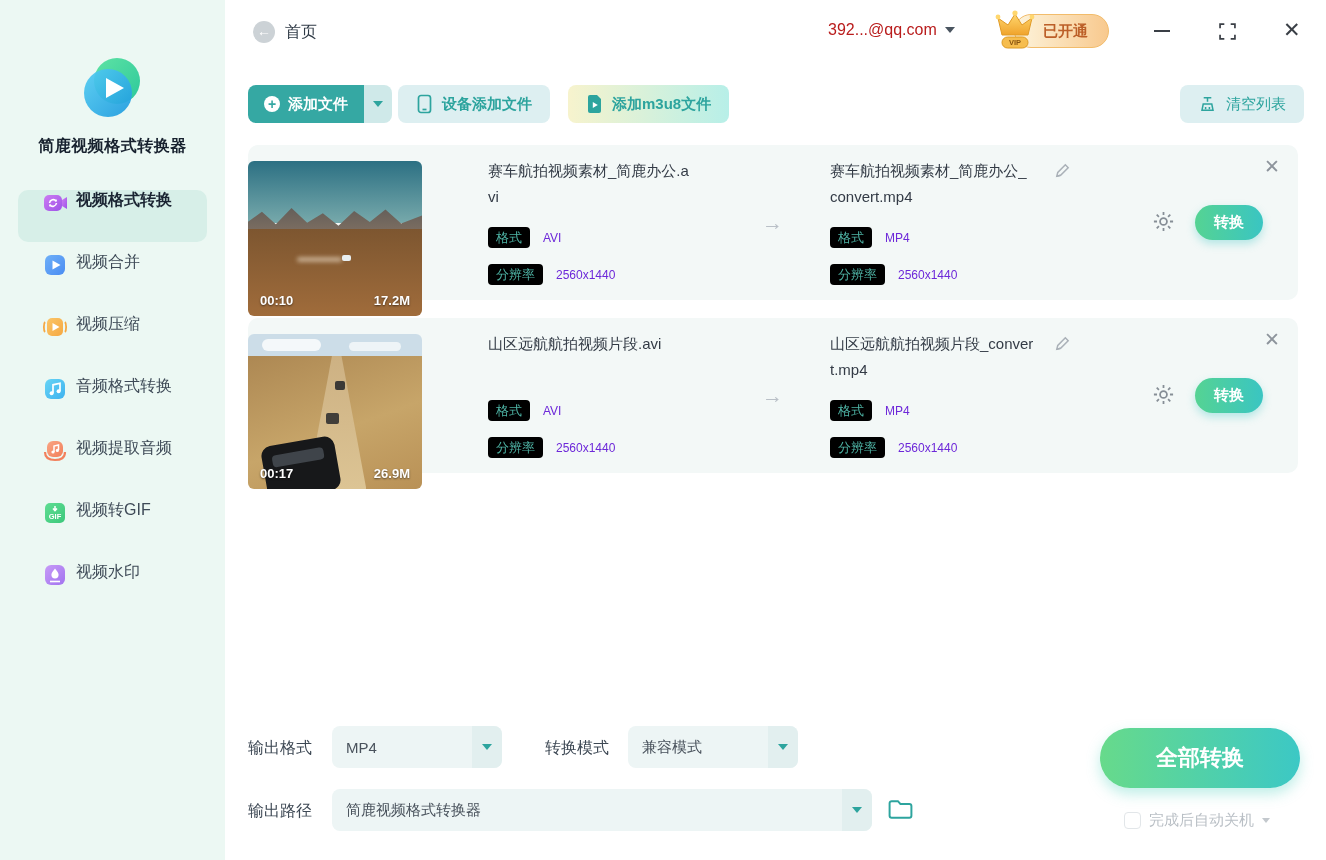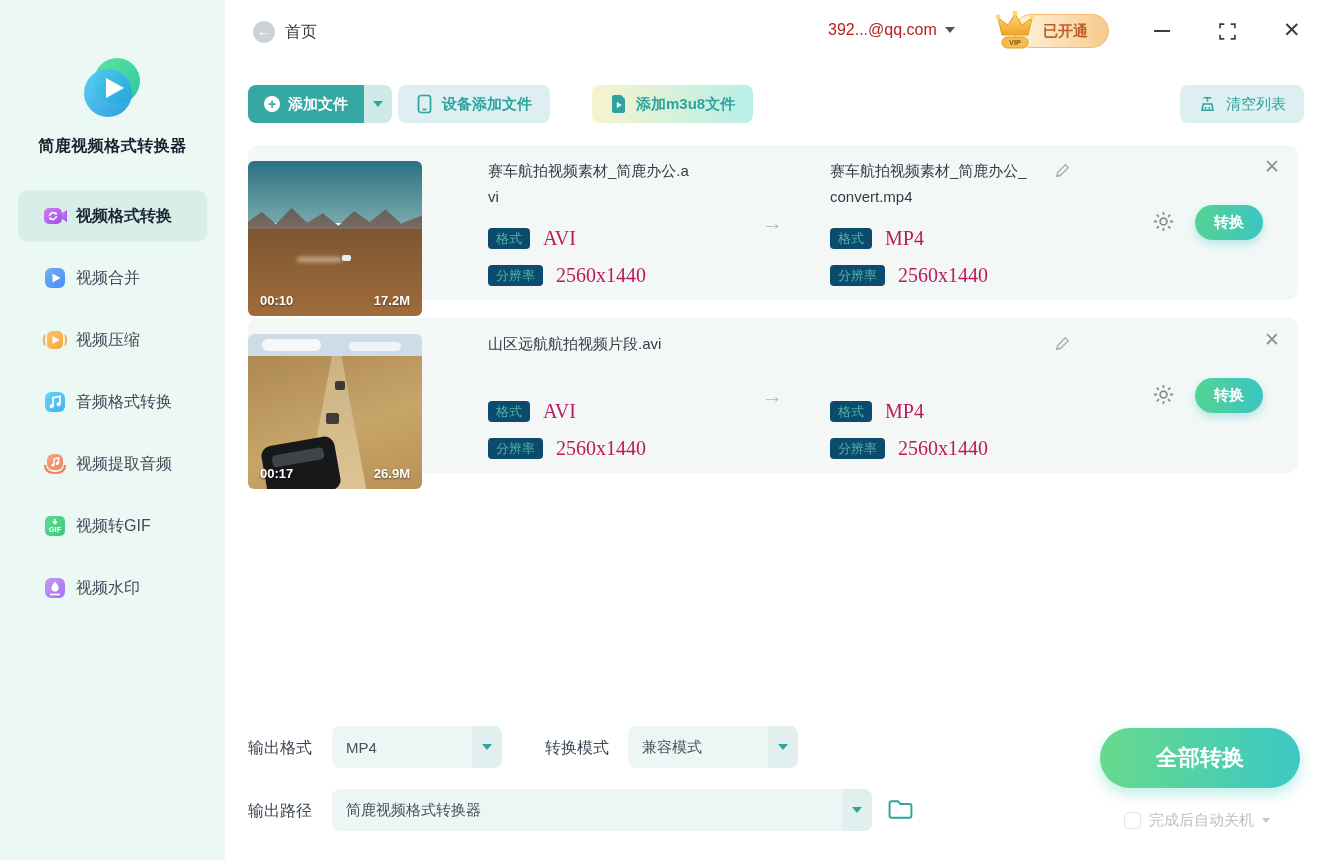--- a/index.html
+++ b/index.html
@@ -12,21 +12,21 @@
   .logo{position:absolute;left:84px;top:58px;width:58px;height:58px;}
   .logo .c-green{position:absolute;left:10px;top:0;width:46px;height:46px;border-radius:50%;
       background:linear-gradient(135deg,#5fe3a4,#2cc89b);}
   .logo .c-blue{position:absolute;left:0;top:11px;width:48px;height:48px;border-radius:50%;
       background:linear-gradient(135deg,#53cdf2,#1d9ade);opacity:.93;}
   .logo .play{position:absolute;left:22px;top:20px;width:18px;height:20px;background:#fff;
       clip-path:polygon(0 0,100% 50%,0 100%);}
   .app-title{position:absolute;left:0;top:136px;width:225px;text-align:center;
       font-size:16px;font-weight:bold;color:#17212e;letter-spacing:.5px;}
   .nav{position:absolute;left:0;top:190px;width:225px;}
-  .nav-item{height:52px;margin:0 18px 10px 18px;display:flex;align-items:center;
+  .nav-item{height:52px;margin:0 18px 10px 18px;display:flex;
       padding-left:24px;border-radius:10px;font-size:16px;color:#3e4a57;cursor:pointer;box-sizing:border-box;}
   .nav-item.active{background:#d7efe8;font-weight:bold;color:#1b2533;}
   .nav-ic{width:26px;height:26px;margin-right:8px;flex:0 0 auto;display:flex;}
 
   
   .back-btn{position:absolute;left:253px;top:21px;width:22px;height:22px;border-radius:50%;
       background:#ccd2d6;color:#fff;font-size:14px;line-height:21px;text-align:center;cursor:pointer;}
   .home{position:absolute;left:285px;top:22px;font-size:16px;color:#2f3a46;}
   .account{position:absolute;left:828px;top:21px;font-size:16px;color:#b91c1c;display:flex;align-items:center;gap:8px;cursor:pointer;}
   .caret-dn{width:0;height:0;border-left:5px solid transparent;border-right:5px solid transparent;border-top:6px solid #4a5560;}
@@ -41,21 +41,21 @@
   
   .btn{box-sizing:border-box;height:38px;border-radius:8px;font-size:15px;font-weight:bold;
       display:flex;align-items:center;cursor:pointer;}
   .addfile-wrap{position:absolute;left:248px;top:85px;height:38px;display:flex;border-radius:8px;overflow:hidden;cursor:pointer;}
   .addfile-main{background:#35a8a3;color:#fff;font-size:15px;font-weight:bold;display:flex;align-items:center;gap:8px;padding:0 16px;}
   .plus-circ{width:16px;height:16px;border-radius:50%;background:#fff;color:#35a8a3;font-size:14px;font-weight:bold;
       line-height:16px;text-align:center;}
   .addfile-arrow{width:28px;background:#cfe9e9;display:flex;align-items:center;justify-content:center;}
   .tri-teal{width:0;height:0;border-left:5px solid transparent;border-right:5px solid transparent;border-top:6px solid #2da49e;}
   .btn-device{position:absolute;left:398px;top:85px;background:#ddeff1;color:#2da49e;padding:0 18px;gap:9px;}
-  .btn-m3u8{position:absolute;left:592px;top:85px;background:linear-gradient(90deg,#f7f3cd,#b7efe8);color:#2da49e;padding:0 18px;gap:9px;text-align:center;}
+  .btn-m3u8{position:absolute;left:568px;top:85px;background:linear-gradient(90deg,#f7f3cd,#b7efe8);color:#2da49e;padding:0 18px;gap:9px;text-align:center;}
   .btn-clear{position:absolute;left:1180px;top:85px;background:#ddeff1;color:#2da49e;padding:0 18px;gap:9px;font-weight:normal;}
 
   
   .file-row{position:absolute;left:248px;width:1050px;height:155px;background:#f3f8f7;border-radius:10px;}
   .row1{top:145px;} .row2{top:318px;}
   .thumb{position:absolute;left:0;top:16px;width:174px;height:155px;border-radius:6px;overflow:hidden;cursor:pointer;}
   .t-dur{position:absolute;left:12px;bottom:8px;color:#fff;font-size:13px;font-weight:bold;text-shadow:0 1px 2px rgba(0,0,0,.55);z-index:5;}
   .t-size{position:absolute;right:12px;bottom:8px;color:#fff;font-size:13px;font-weight:bold;text-shadow:0 1px 2px rgba(0,0,0,.55);z-index:5;}
   
   .s1-sky{position:absolute;inset:0 0 60% 0;background:linear-gradient(#2c7083,#77a9ab);}
@@ -74,22 +74,22 @@
   .s2-car1{position:absolute;left:50%;top:30%;width:10px;height:9px;border-radius:2px;background:#3c3a36;}
   .s2-car2{position:absolute;left:45%;top:51%;width:13px;height:11px;border-radius:2px;background:#413e39;}
   .s2-jeep{position:absolute;left:9%;bottom:-4%;width:74px;height:54px;border-radius:10px;background:#17181a;transform:rotate(-10deg);}
   .s2-jeep::after{content:"";position:absolute;left:10px;top:10px;width:52px;height:12px;border-radius:4px;background:#3f444a;}
   .fname{position:absolute;top:13px;font-size:15px;line-height:26px;color:#333b46;word-break:break-all;}
   .fname.src{left:240px;width:206px;}
   .fname.tgt{left:582px;width:204px;}
   .meta{position:absolute;display:flex;align-items:center;gap:13px;}
   .meta.c-src{left:240px;} .meta.c-tgt{left:582px;}
   .meta.l1{top:82px;} .meta.l2{top:119px;}
-  .badge{background:#0c4a6e;color:#4eb4a5;font-size:13px;padding:4px 8px;border-radius:4px;line-height:1;}
-  .val{font-size:20px;color:#be185d;font-family:Liberation Serif, serif;}
+  .badge{background:#000000;color:#4eb4a5;font-size:13px;padding:4px 8px;border-radius:4px;line-height:1;}
+  .val{font-size:12px;color:#6d28d9;}
   .arrow-mid{position:absolute;left:514px;top:66px;color:#b9c0c7;font-size:21px;}
   .edit-ic{position:absolute;left:806px;top:17px;cursor:pointer;display:flex;}
   .gear-ic{position:absolute;left:903px;top:64px;cursor:pointer;display:flex;}
   .convert-btn{position:absolute;left:947px;top:60px;width:68px;height:35px;border-radius:18px;
       background:linear-gradient(90deg,#55d393,#3ac5c2);color:#fff;font-size:15px;font-weight:bold;
       display:flex;align-items:center;justify-content:center;cursor:pointer;box-shadow:0 4px 9px rgba(60,197,194,.35);}
   .row-close{position:absolute;left:1016px;top:12px;font-size:19px;color:#8d949c;cursor:pointer;line-height:20px;}
 
   
   .flabel{position:absolute;font-size:16px;color:#3d4854;}
@@ -378,20 +378,21 @@
     <div class="fname src">山区远航航拍视频片段.avi</div>
     <div class="meta c-src l1">
       <span class="badge">格式</span>
       <span class="val">AVI</span>
     </div>
     <div class="meta c-src l2">
       <span class="badge">分辨率</span>
       <span class="val">2560x1440</span>
     </div>
     <div class="arrow-mid">→</div>
+    <div class="fname tgt">山区远航航拍视频片段_convert.mp4</div>
     <span class="edit-ic">
       <svg width="17" height="17" viewBox="0 0 18 18" fill="none" stroke="#aab1b8" stroke-width="1.6">
         <path d="M3 15l1-4 8-8 3 3-8 8z"></path>
           <path d="M3 15l4-1"></path>
         </svg>
     </span>
     <div class="meta c-tgt l1">
       <span class="badge">格式</span>
       <span class="val">MP4</span>
     </div>

